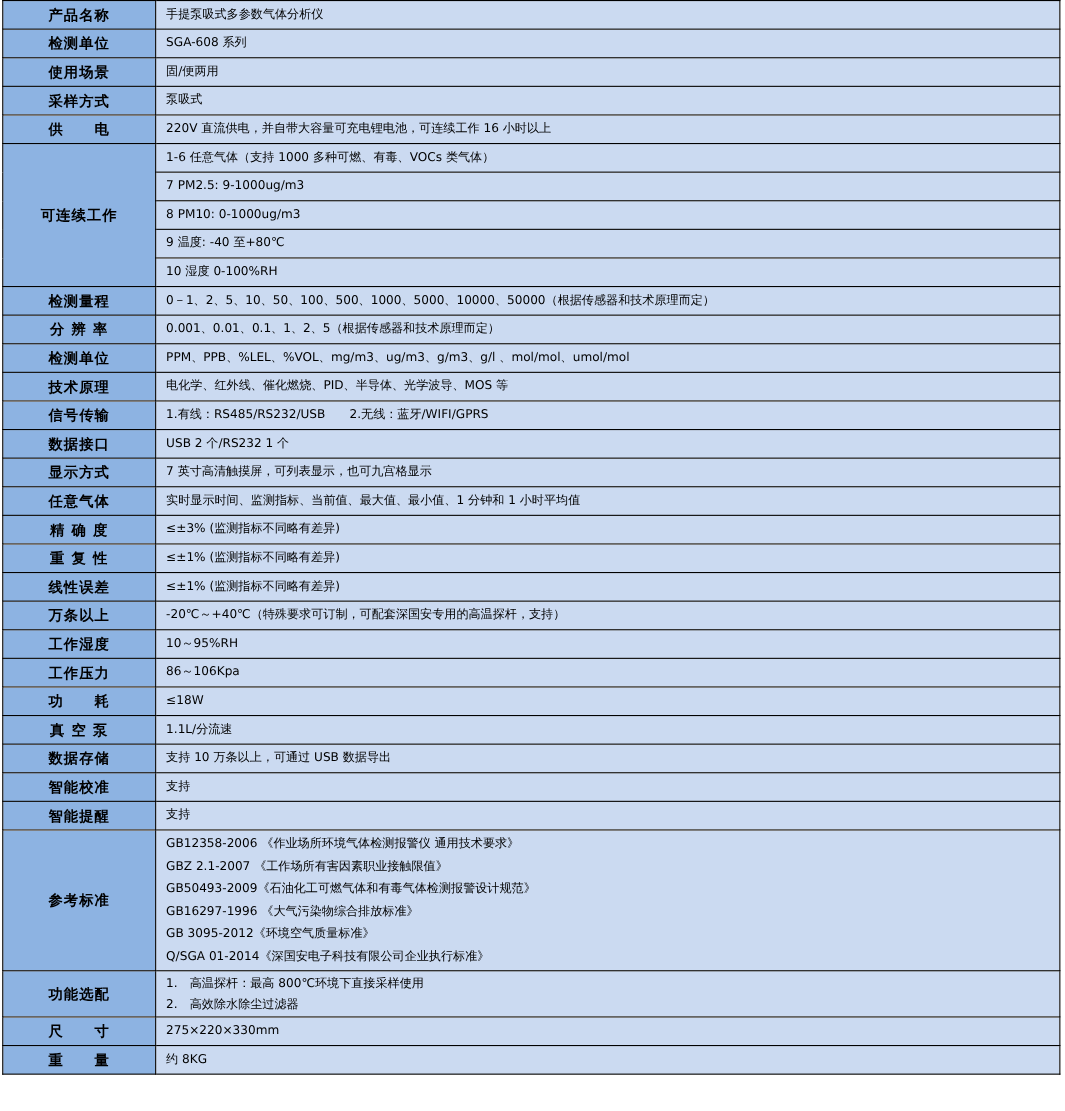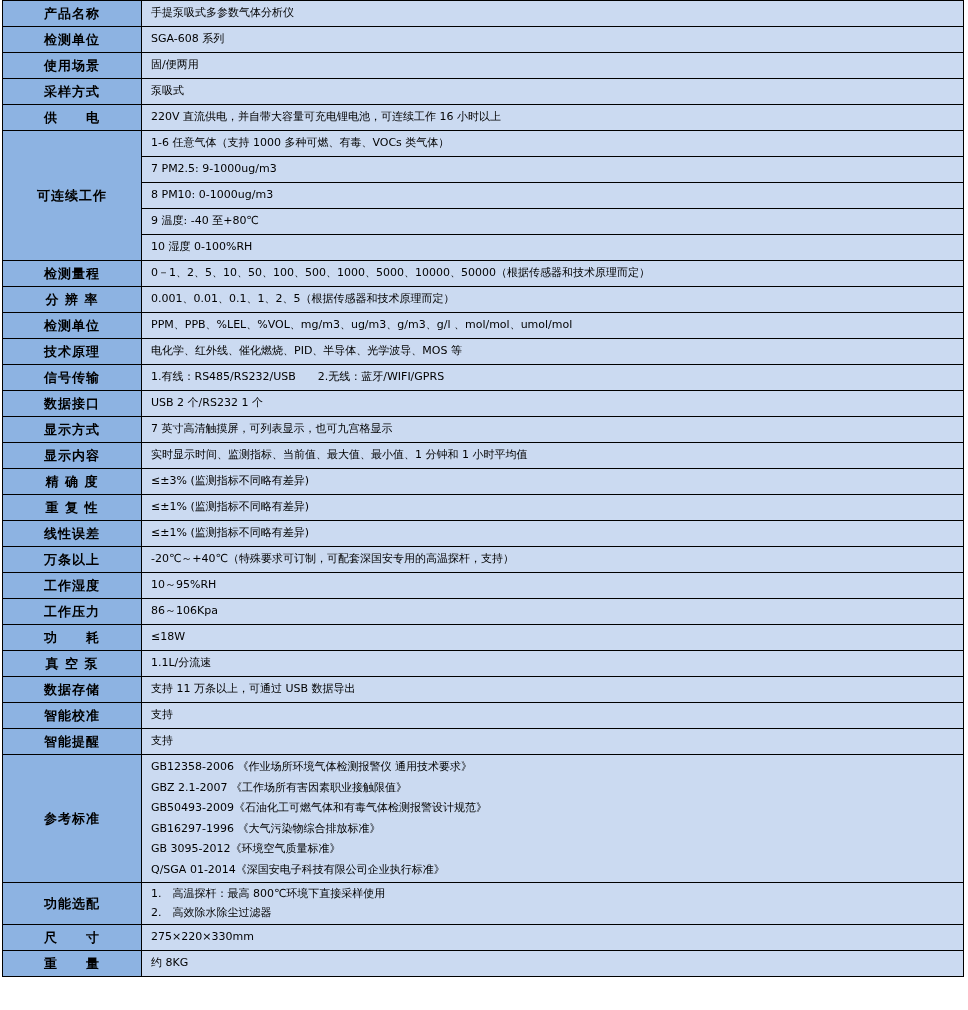--- a/index.html
+++ b/index.html
@@ -118,21 +118,21 @@
       </tr>
       <tr class="simple">
         <td class="lbl">数据接口</td>
         <td class="val">USB 2 个/RS232 1 个</td>
       </tr>
       <tr class="simple">
         <td class="lbl">显示方式</td>
         <td class="val">7 英寸高清触摸屏，可列表显示，也可九宫格显示</td>
       </tr>
       <tr class="simple">
-        <td class="lbl">显示内容</td>
+        <td class="lbl">任意气体</td>
         <td class="val">实时显示时间、监测指标、当前值、最大值、最小值、1 分钟和 1 小时平均值</td>
       </tr>
       <tr class="simple">
         <td class="lbl">精 确 度</td>
         <td class="val">≤±3% (监测指标不同略有差异)</td>
       </tr>
       <tr class="simple">
         <td class="lbl">重 复 性</td>
         <td class="val">≤±1% (监测指标不同略有差异)</td>
       </tr>
@@ -155,21 +155,21 @@
       <tr class="simple">
         <td class="lbl">功　　耗</td>
         <td class="val">≤18W</td>
       </tr>
       <tr class="simple">
         <td class="lbl">真 空 泵</td>
         <td class="val">1.1L/分流速</td>
       </tr>
       <tr class="simple">
         <td class="lbl">数据存储</td>
-        <td class="val">支持 11 万条以上，可通过 USB 数据导出</td>
+        <td class="val">支持 10 万条以上，可通过 USB 数据导出</td>
       </tr>
       <tr class="simple">
         <td class="lbl">智能校准</td>
         <td class="val">支持</td>
       </tr>
       <tr class="simple">
         <td class="lbl">智能提醒</td>
         <td class="val">支持</td>
       </tr>
 

